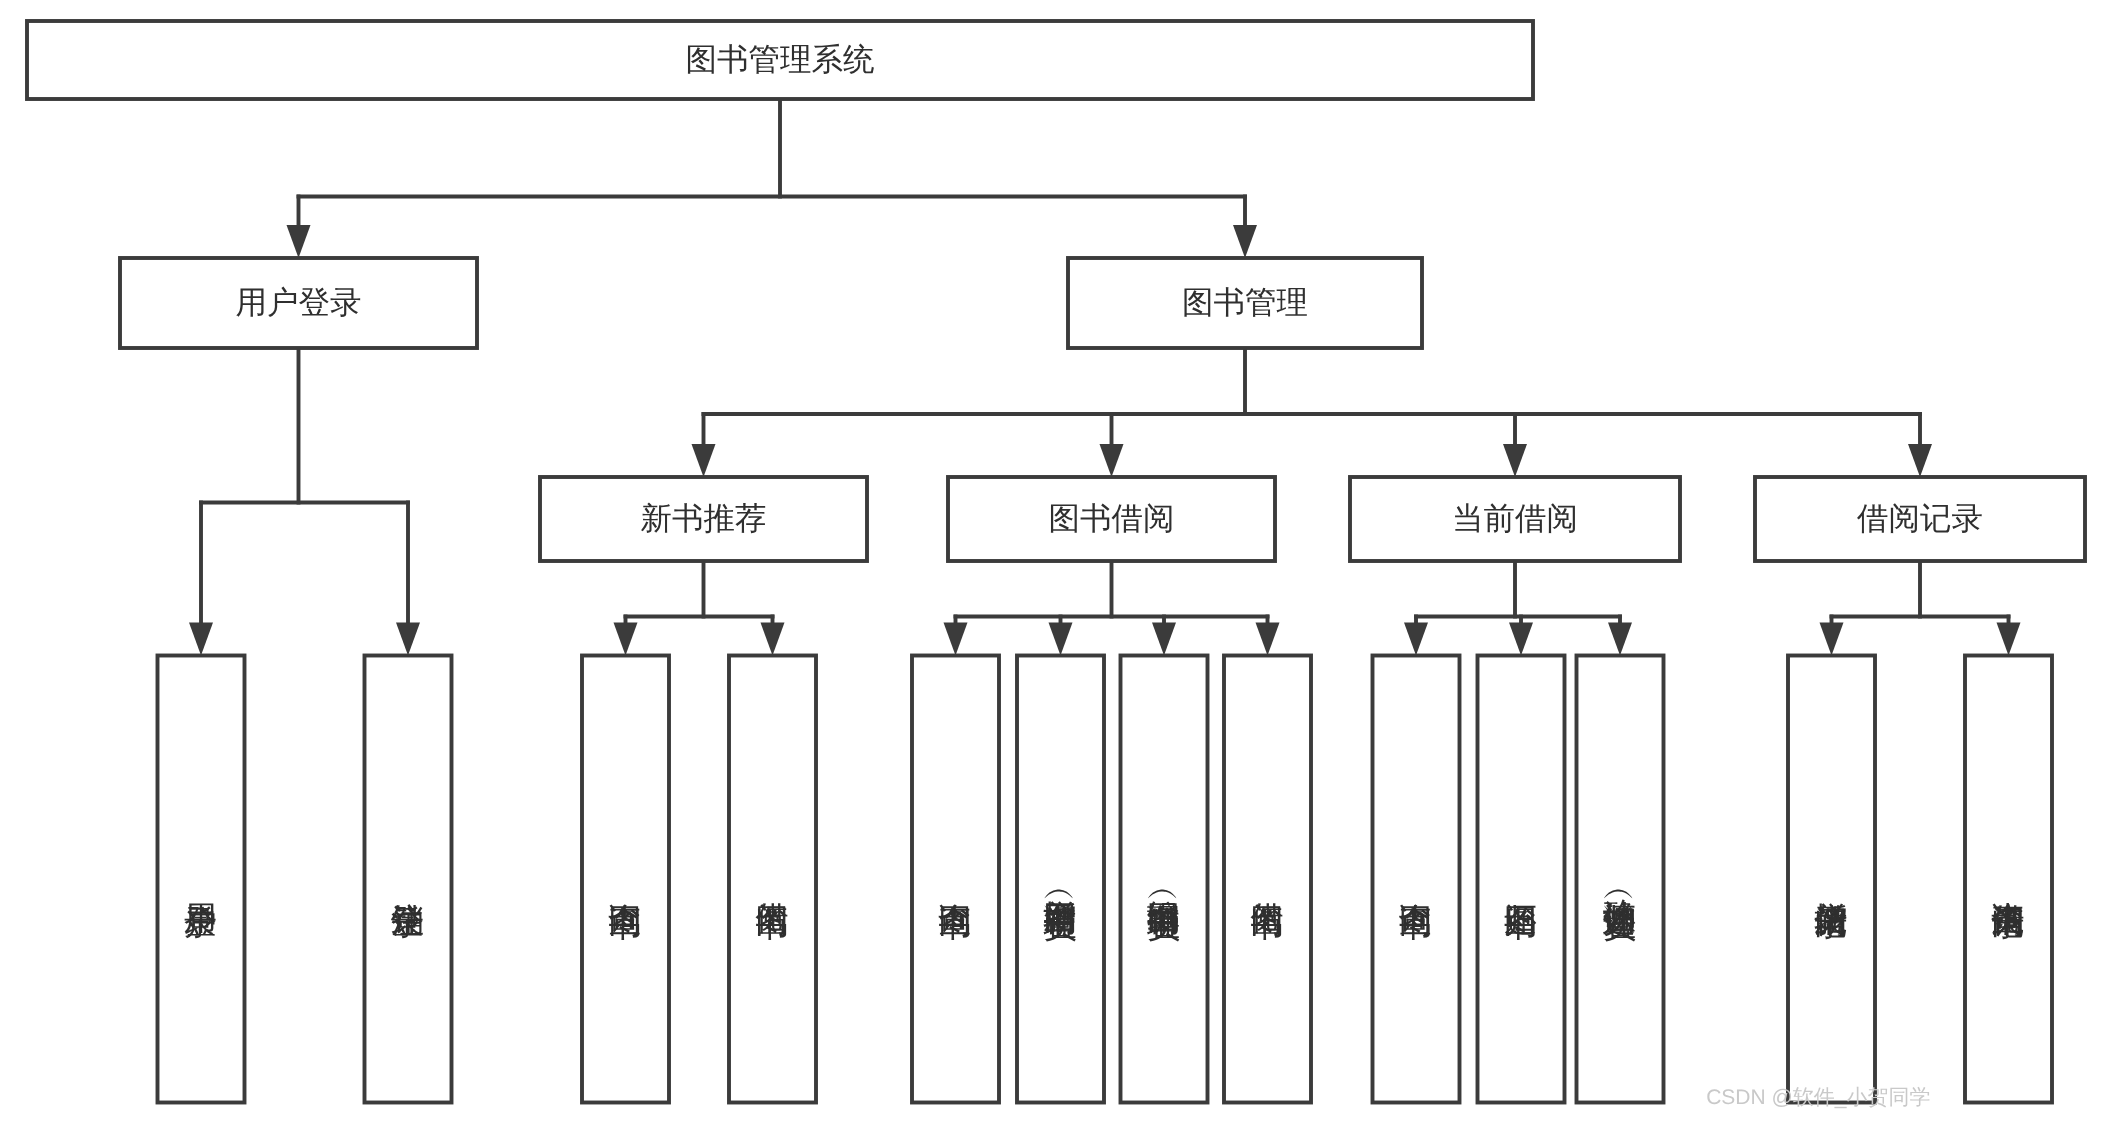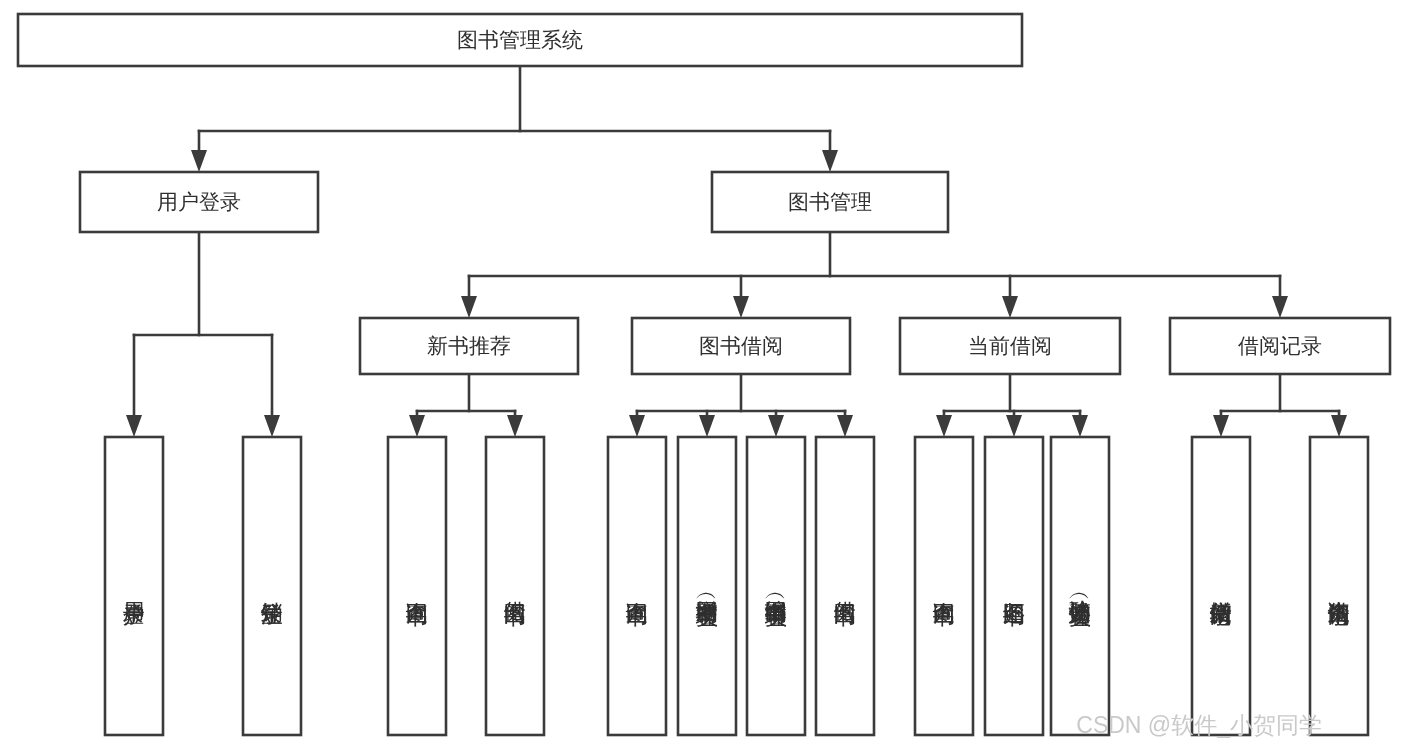--- a/index.html
+++ b/index.html
@@ -11,21 +11,20 @@
     width: 1405px;
     height: 747px;
     font-family: "Liberation Sans", "DejaVu Sans", sans-serif;
     overflow: hidden;
   }
   #diagram-root {
     position: relative;
     width: 1295px;
     height: 747px;
     background: #ffffff;
-    padding-left: 35px;
   }
   svg#flow-svg {
     position: absolute;
     left: 0;
     top: 0;
     width: 1405px;
     height: 747px;
     display: block;
   }
   .node-box {
@@ -65,21 +64,21 @@
     white-space: nowrap;
     pointer-events: none;
     user-select: none;
   }
   #watermark {
     position: absolute;
     right: 8px;
     bottom: 6px;
     color: #c9c9c9;
     font-family: "Liberation Sans", "DejaVu Sans", sans-serif;
-    font-size: 23px;
+    font-size: 14px;
     white-space: nowrap;
     user-select: none;
   }
 </style>
 </head>
 <body>
 
 <div id="diagram-root">
 
   <svg id="flow-svg" viewBox="0 0 1405 747" xmlns="http://www.w3.org/2000/svg">

